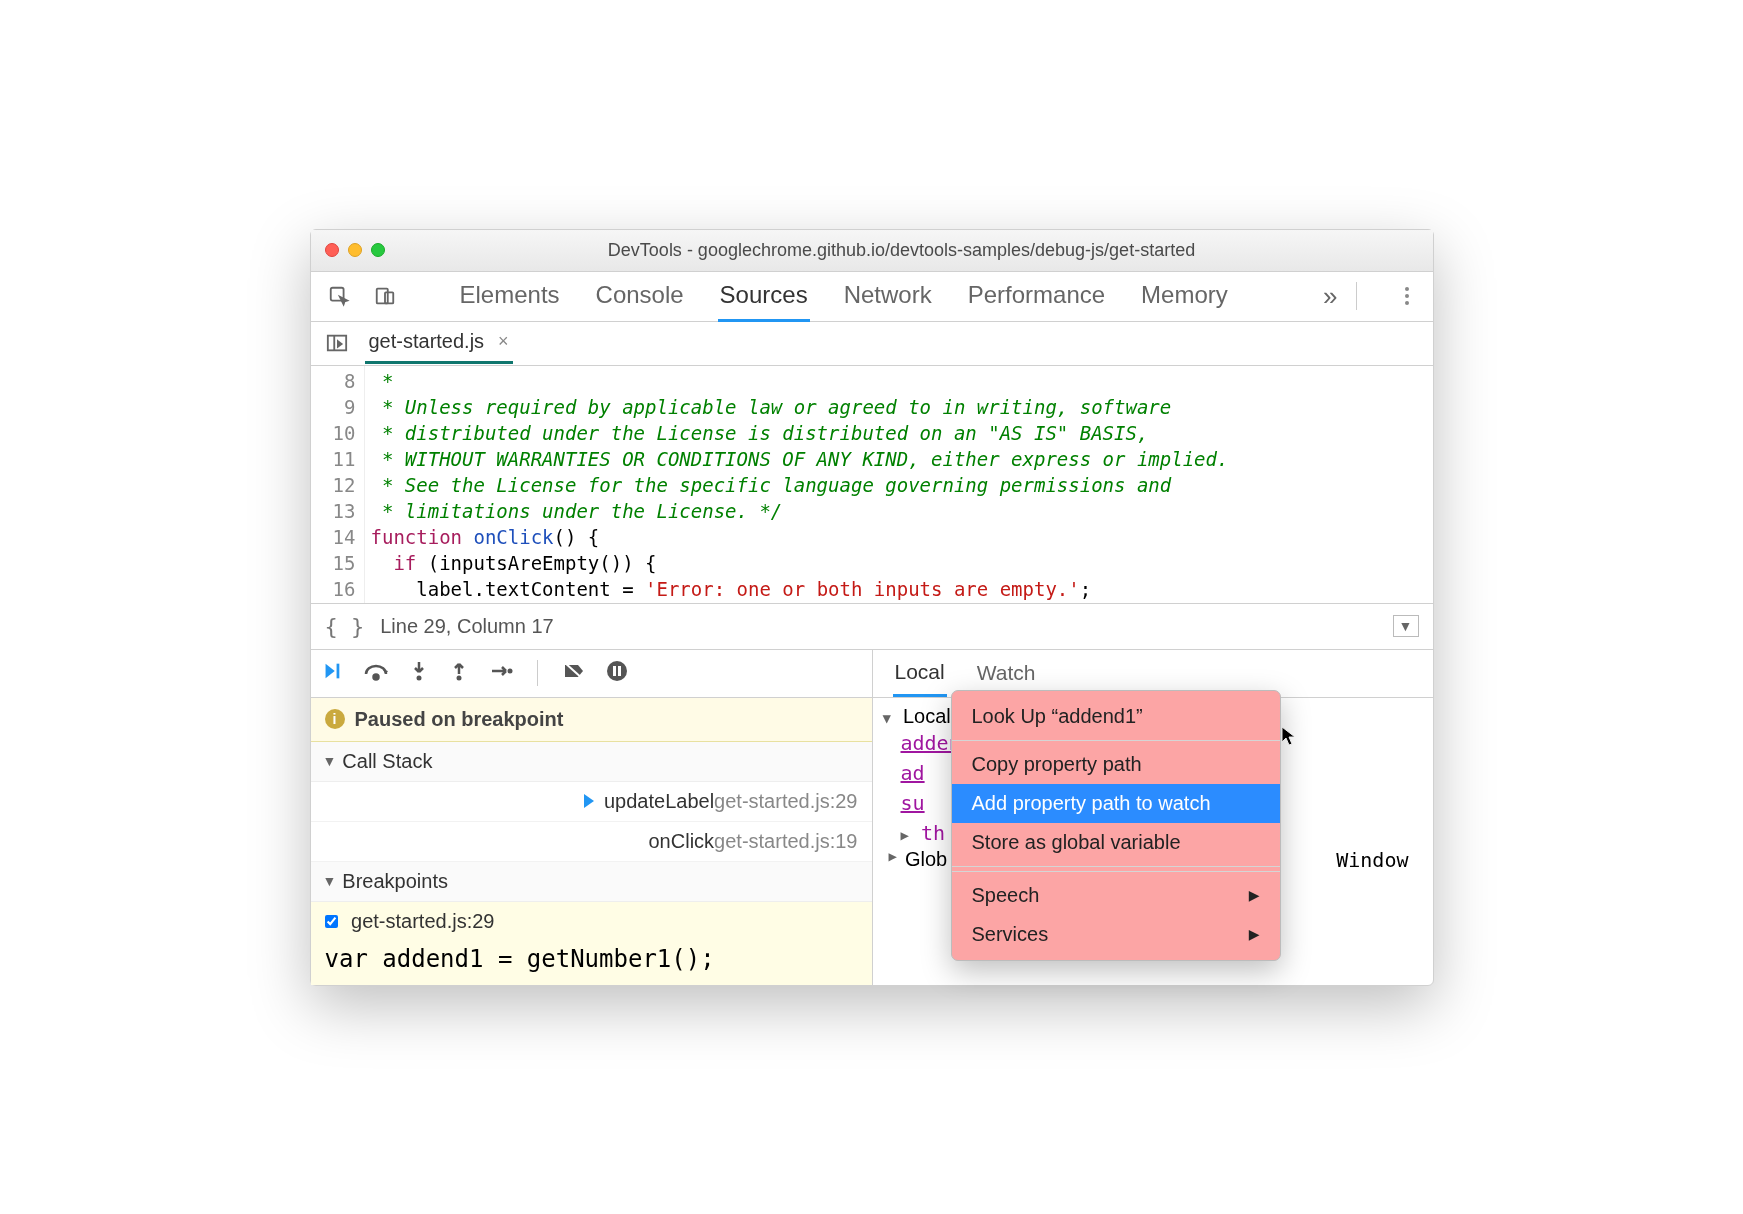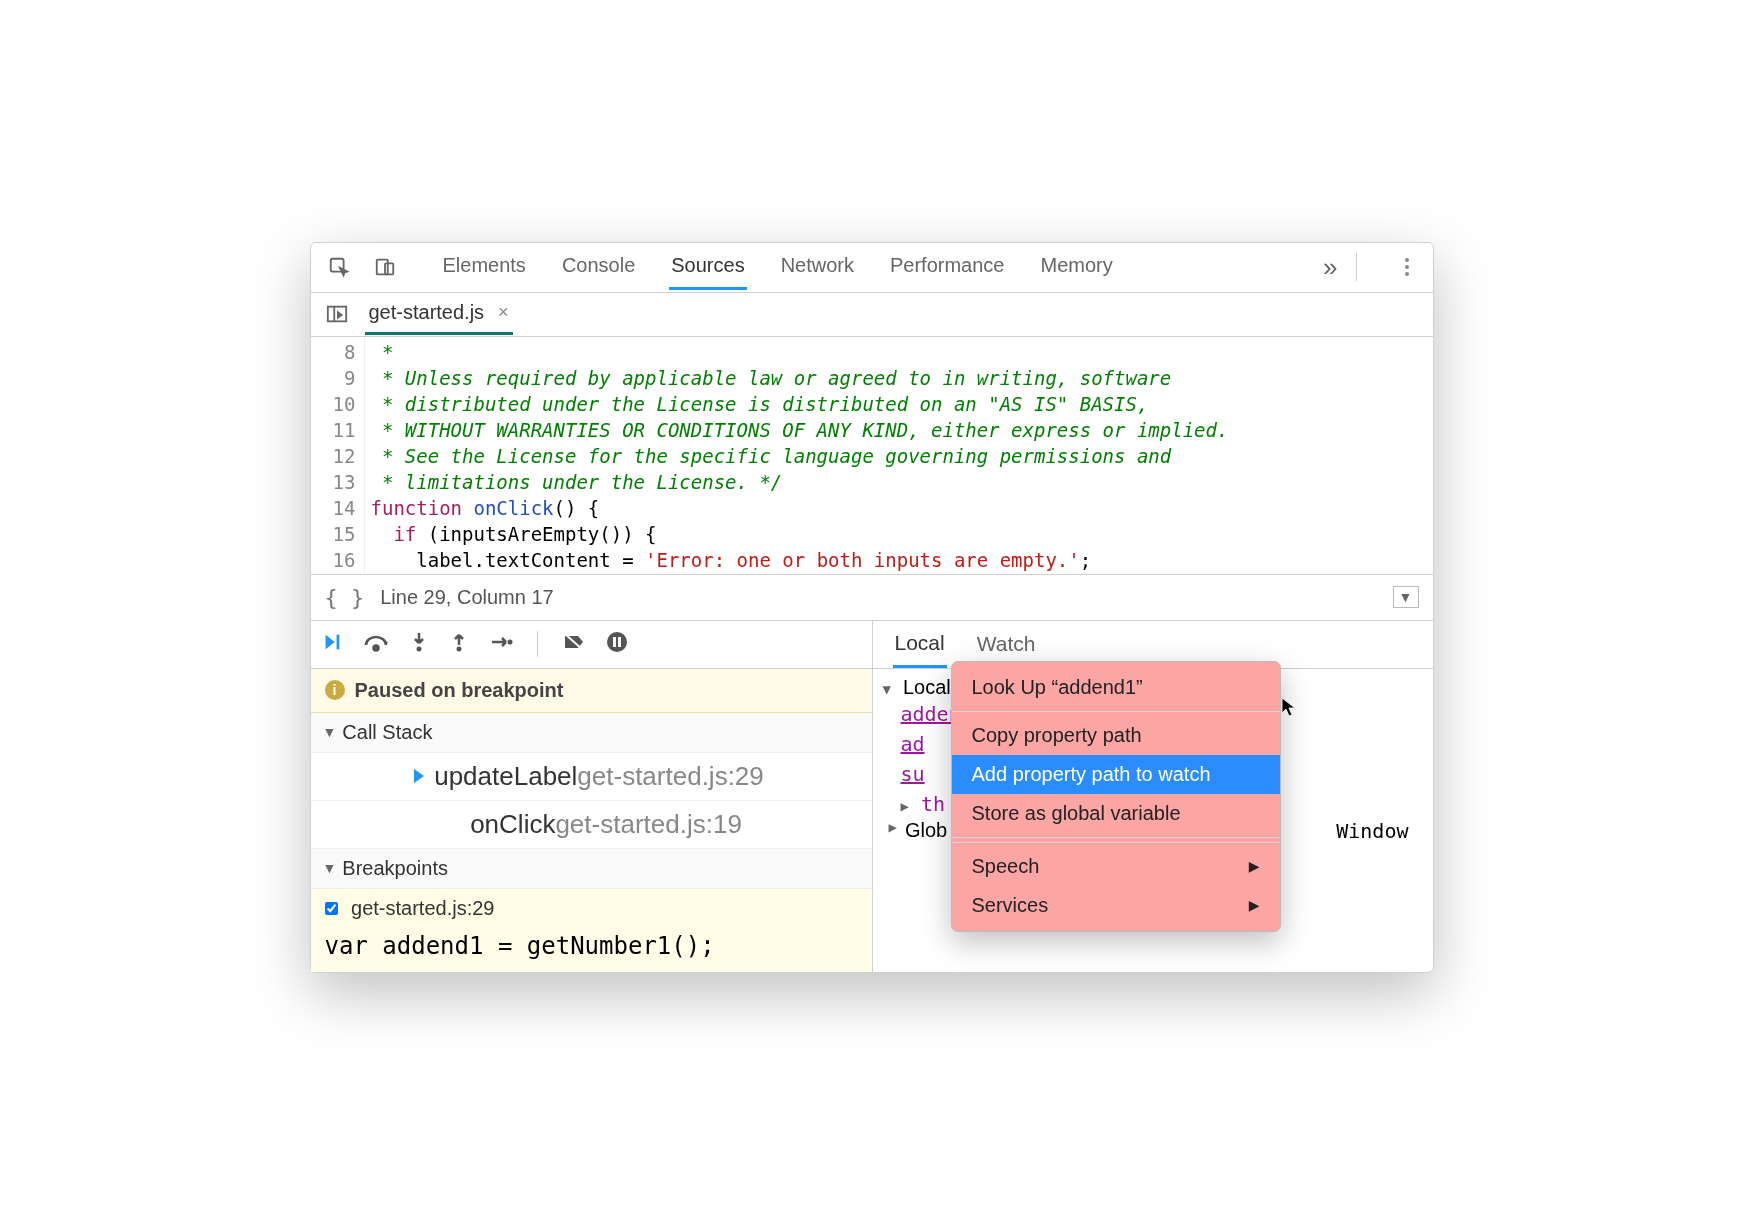--- a/index.html
+++ b/index.html
@@ -38,21 +38,21 @@
 .toolbar {
   height: 50px;
   border-bottom: 1px solid #d0d0d0;
   display: flex;
   align-items: center;
   padding: 0 14px;
   gap: 18px;
   color: #5a5a5a;
 }
 .icon-btn { width: 28px; height: 28px; display:flex; align-items:center; justify-content:center; color:#666; }
-.tabs { display:flex; gap: 32px; flex:1; margin-left: 24px; font-size: 20px; }
+.tabs { display:flex; gap: 32px; flex:1; margin-left: 41px; font-size: 24px; }
 .tab { color:#666; padding: 10px 2px; cursor:pointer; }
 .tab.active { color:#333; border-bottom: 3px solid #2196f3; }
 .overflow { font-size: 26px; color:#666; margin-left:auto; }
 .kebab { width:24px; display:flex; flex-direction:column; align-items:center; gap:3px; margin-left: 20px; }
 .kebab span { width:4px; height:4px; background:#888; border-radius:50%; }
 
 .filebar {
   height: 44px;
   border-bottom: 1px solid #d0d0d0;
   display:flex;
@@ -111,22 +111,22 @@
   width:20px; height:20px; border-radius:50%; background:#caa93e; color:#fff;
   display:inline-flex; align-items:center; justify-content:center; font-size:14px; font-weight:700;
 }
 
 .section-hdr {
   padding:8px 12px; font-size:20px; color:#333; border-bottom:1px solid #eee;
   display:flex; align-items:center; gap:6px; background:#fafafa;
 }
 .tri { font-size:14px; color:#666; }
 .stack-row {
-  display:flex; align-items:center; padding:8px 14px; font-size:26px; color:#333;
-  border-bottom:1px solid #f2f2f2; justify-content:center;
+  display:flex; align-items:center; padding:8px 14px; font-size:20px; color:#333;
+  border-bottom:1px solid #f2f2f2; justify-content:flex-end;
 }
 .stack-row .loc { color:#888; }
 .stack-row.sel::before {
   content:""; display:inline-block; width:0; height:0;
   border-top:7px solid transparent; border-bottom:7px solid transparent; border-left:10px solid #2196f3;
   margin-right:10px;
 }
 .stack-row.sel { padding-left:10px;}
 .stack-row:not(.sel) .fn { margin-left: 30px; }
 
@@ -166,20 +166,28 @@
 
 .cursor-ptr {
   position:absolute; top:76px; left:408px; width:16px; height:20px;
 }
 </style>
 </head>
 <body>
 
 <div class="window">
 
+  <div class="titlebar">
+    <div class="traffic">
+      <div class="dot red"></div>
+      <div class="dot yellow"></div>
+      <div class="dot green"></div>
+    </div>
+    <div class="title">DevTools - googlechrome.github.io/devtools-samples/debug-js/get-started</div>
+  </div>
 
   <div class="toolbar">
     <div class="icon-btn">
       <svg width="22" height="22" viewBox="0 0 24 24" fill="none" stroke="currentColor" stroke-width="2">
           <rect x="3" y="3" width="14" height="14" rx="2"></rect>
           <path d="M13 13l8 4-3 1-1 3-4-8z" fill="currentColor"></path>
         </svg>
     </div>
     <div class="icon-btn">
       <svg width="22" height="22" viewBox="0 0 24 24" fill="none" stroke="currentColor" stroke-width="2">

